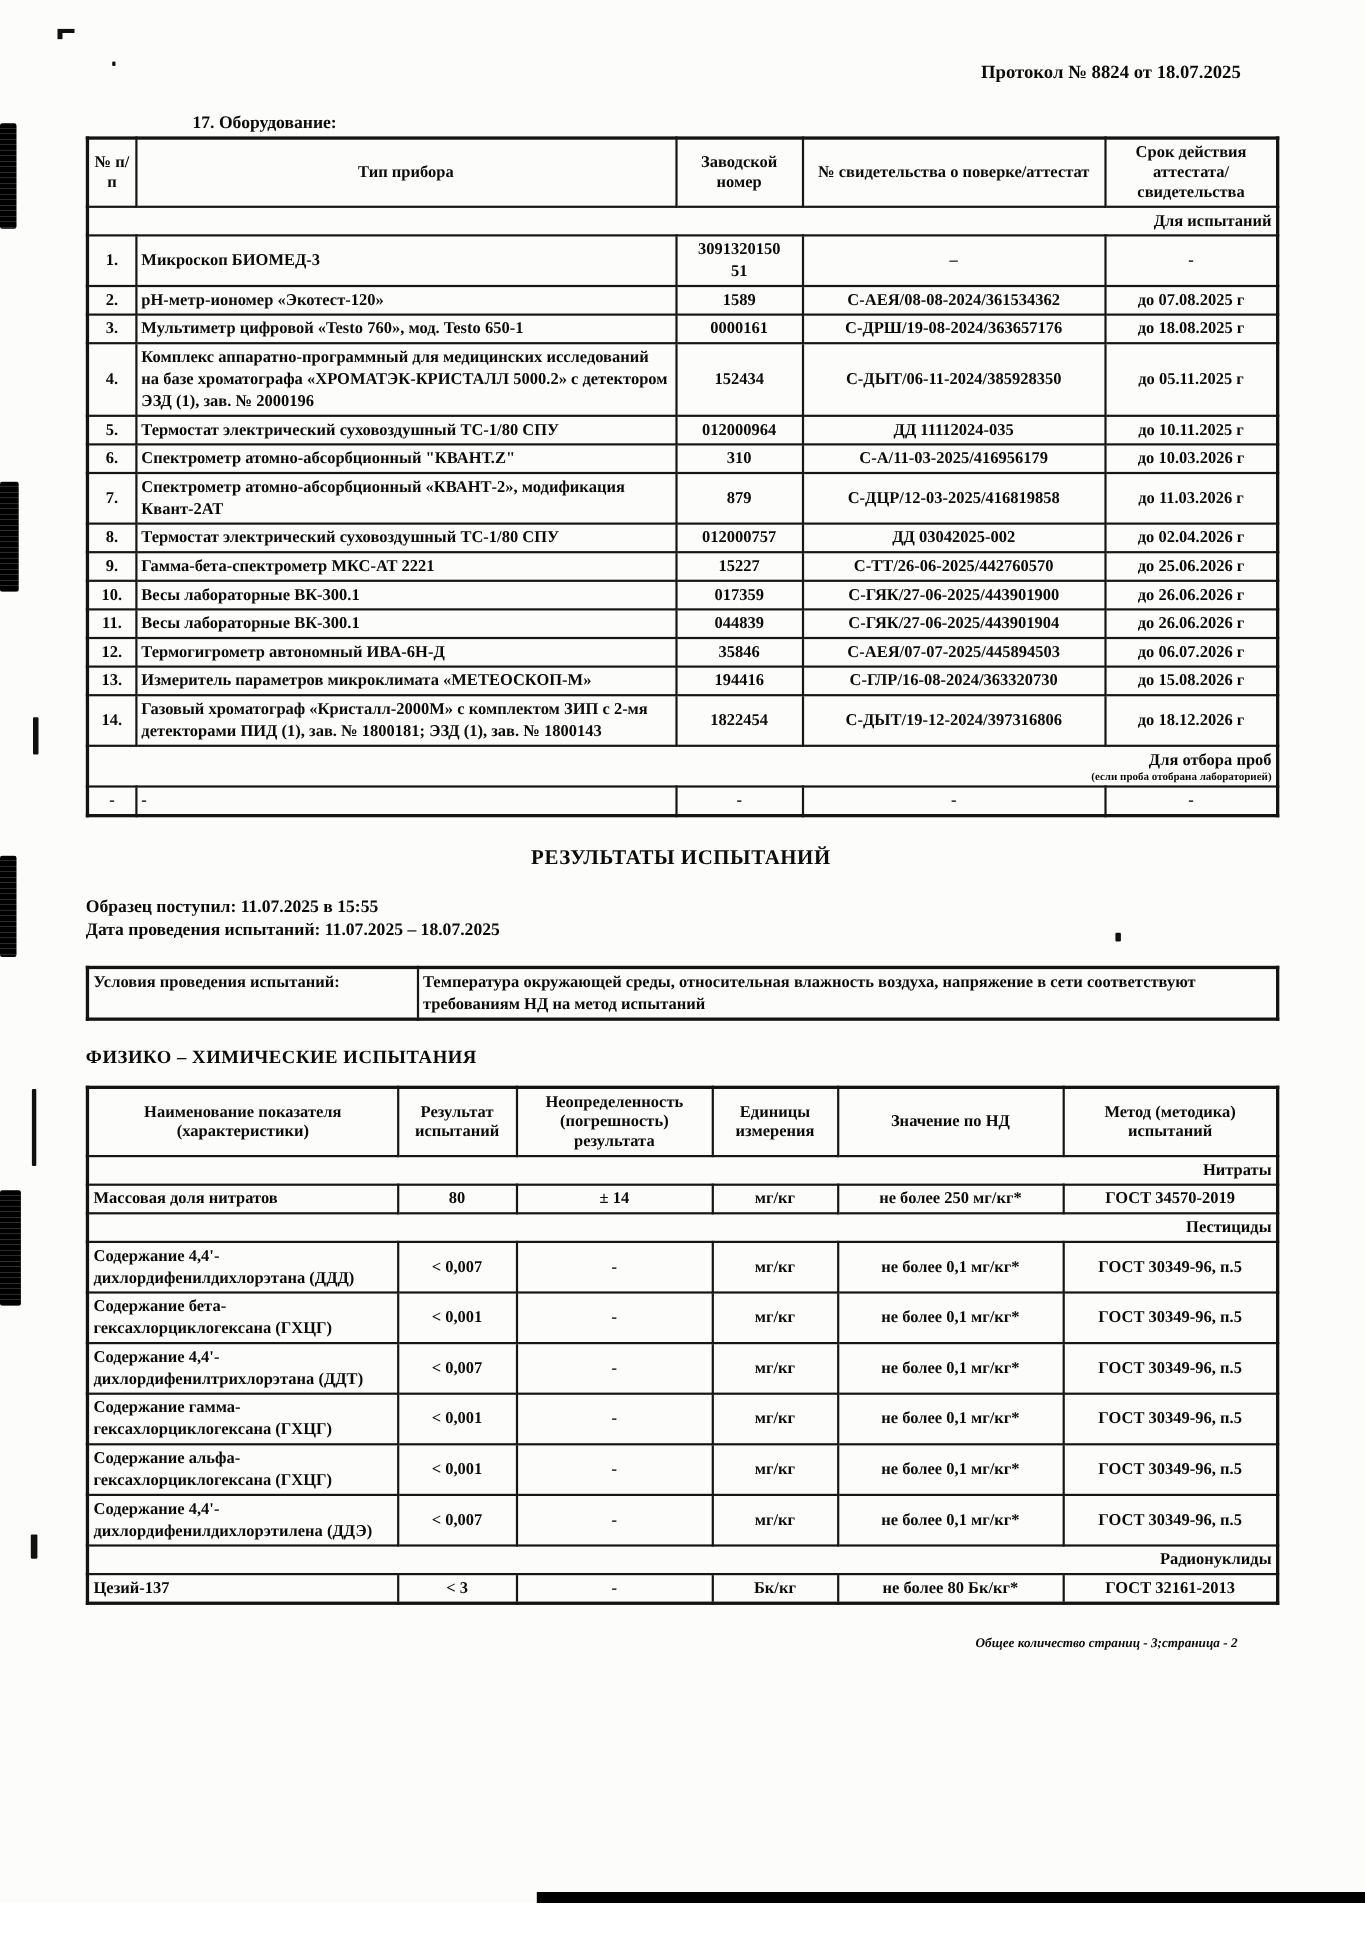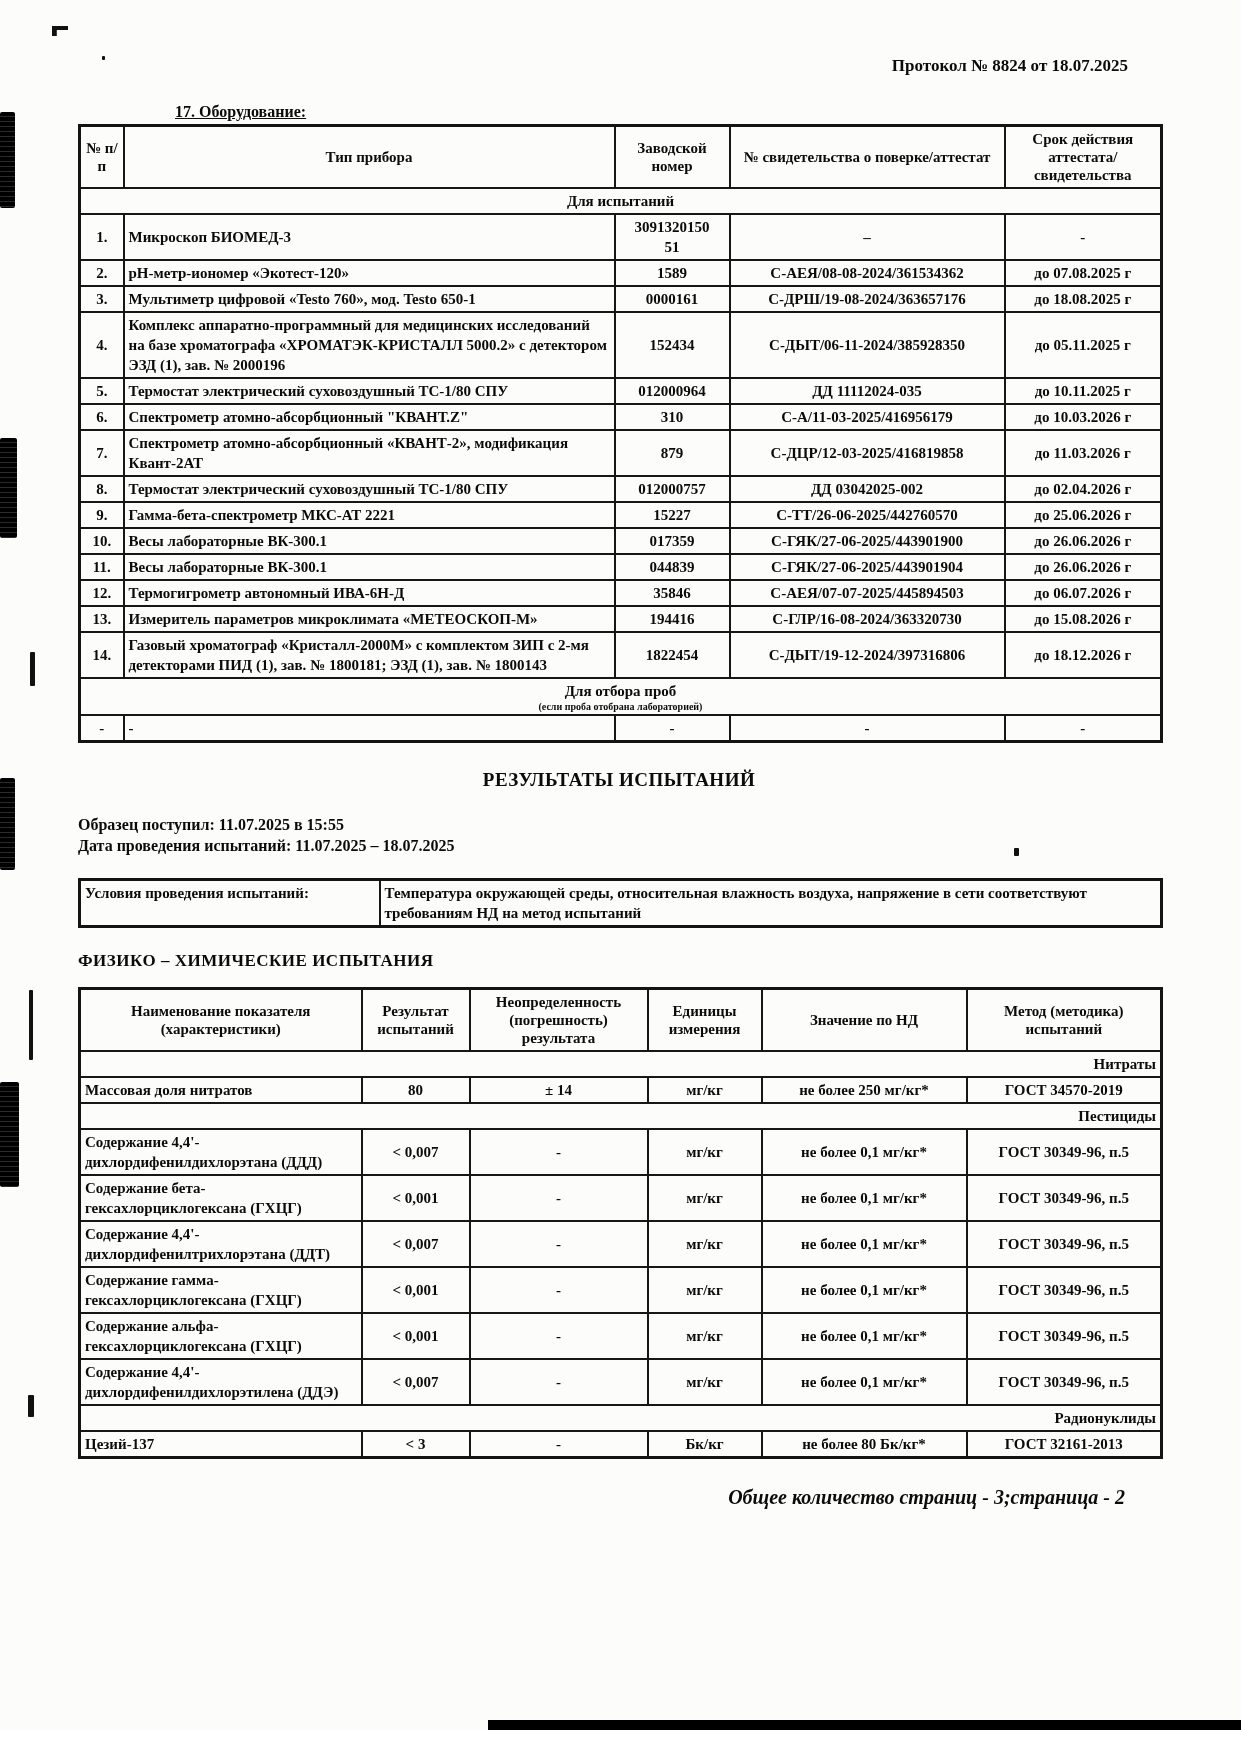--- a/index.html
+++ b/index.html
@@ -5,50 +5,50 @@
   *{box-sizing:border-box;margin:0;padding:0}
   html,body{background:#ffffff}
   body{width:1241px;height:1762px}
   .page{position:relative;width:1241px;height:1730px;background:#fcfcfa;overflow:hidden;
         font-family:"Liberation Serif","DejaVu Serif",serif;color:#0b0b0b}
   .content{position:absolute;left:78px;top:0;width:1082px}
 
   .protocol-header{margin-top:56px;text-align:right;padding-right:32px;
                    font-size:17px;font-weight:700}
   .section-title{margin-top:27px;margin-left:97px;font-size:16px;font-weight:700;
-                 text-decoration:underline;text-decoration-thickness:1px}
+                 text-decoration-thickness:1px}
 
   table{border-collapse:collapse;table-layout:fixed;width:1082px}
   .doc-table{border:3px solid #141414;margin-top:3px}
   .doc-table td,.doc-table th{border:2px solid #161616;padding:2px 4px;font-size:15px;
         line-height:20px;font-weight:700;vertical-align:middle;overflow:hidden}
   .doc-table th{text-align:center;line-height:18px;padding:3px 2px}
   .ctr{text-align:center}
   .lft{text-align:left}
   .pre{white-space:pre-line}
-  .sec{text-align:center;padding-left:6px}
+  .sec{text-align:right;padding-left:6px}
   .note{font-size:10px;line-height:11px;font-weight:700}
   .band{text-align:right}
 
   .results-title{margin-top:26px;text-align:center;font-size:19px;font-weight:700;letter-spacing:.5px}
   .center-line{margin-top:3px;text-align:left;font-size:16px;font-weight:700}
   .center-line.first{margin-top:25px}
 
   .cond-table{margin-top:23px}
   .cond-table td{vertical-align:top}
   .cond-label{font-weight:700;padding-top:4px}
   .cond-text{line-height:22px}
 
   .physchem-title{margin-top:23px;text-align:left;font-size:17px;font-weight:700;letter-spacing:.5px}
   .pc-margin{margin-top:16px}
 
   .footer-disclaimer{margin:34px 28px 0 30px;font-size:16.5px;line-height:25px;
                      font-weight:700;font-style:italic}
   .page-counter{margin-top:27px;text-align:right;padding-right:35px;
-                font-size:20px;font-weight:700;font-style:italic}
+                font-size:12px;font-weight:700;font-style:italic}
 
   
   .blob{position:absolute;background:repeating-linear-gradient(180deg,#000 0 4px,#2b2b2b 4px 5px);
         border-radius:2px}
   .tick{position:absolute;background:#111;border-radius:1px}
   .corner-mark{position:absolute;background:#111;
                clip-path:polygon(0 0,100% 0,100% 40%,30% 40%,30% 100%,0 100%)}
   .bottom-bar{position:absolute;left:488px;right:0;bottom:0;height:10px;background:#000}
 </style>
 </head>

